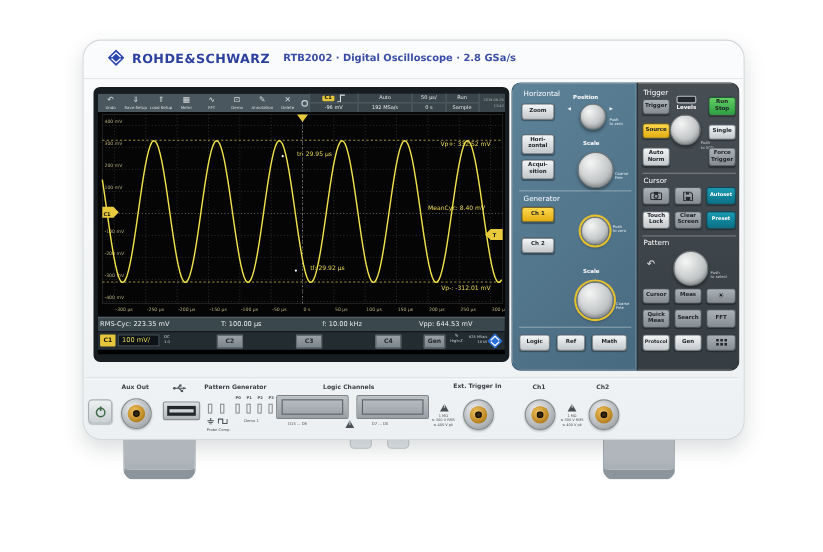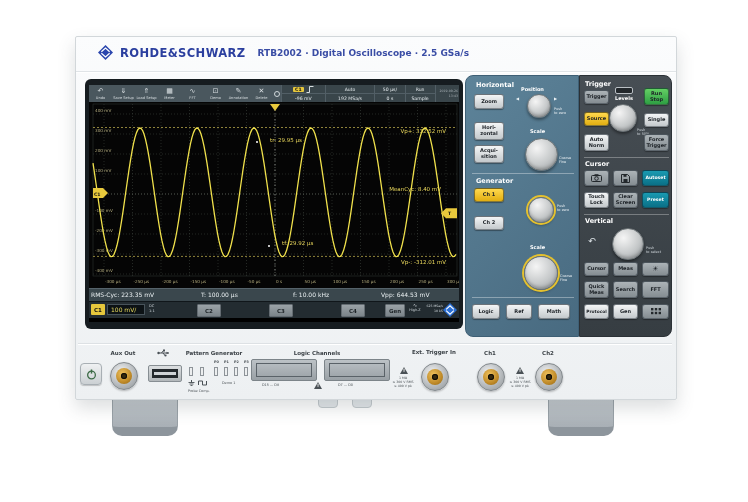--- a/index.html
+++ b/index.html
@@ -1,19 +1,19 @@
 <!DOCTYPE html>
 <html><head>
 <meta charset="utf-8">
 <style>
   html,body{margin:0;padding:0;background:#fff;font-family:"DejaVu Sans",sans-serif;}
   .stage{position:relative;width:748px;height:502px;background:#fff;overflow:hidden;}
   .foot{position:absolute;top:390px;width:64px;height:36px;background:linear-gradient(#cfd4d8,#a8afb5);border:1px solid #99a1a7;border-bottom:9px solid #8d959c;border-radius:4px 4px 10px 10px;z-index:1;}
   .tab{position:absolute;top:392px;width:18px;height:14px;background:#e3e7ea;border:1px solid #c3c9cd;border-radius:0 0 4px 4px;z-index:1;}
-  .device{position:absolute;left:75px;top:36px;width:600px;height:362px;background:linear-gradient(#fbfcfd,#edf0f2);border:1px solid #d2d7da;border-radius:2px;box-shadow:0 8px 18px rgba(60,70,80,.18);z-index:2;}
+  .device{position:absolute;left:75px;top:36px;width:600px;height:362px;background:linear-gradient(#fbfcfd,#edf0f2);border:1px solid #d2d7da;border-radius:17px;box-shadow:0 8px 18px rgba(60,70,80,.18);z-index:2;}
   .groove{position:absolute;left:0;top:34px;width:100%;height:1px;background:#e0e4e7;box-shadow:0 1px 0 #fff;}
   .seam{position:absolute;left:2px;top:306px;width:594px;height:1px;background:#dde1e4;box-shadow:0 1px 0 #fff;}
   .brand{position:absolute;left:22px;top:8px;display:flex;align-items:center;gap:7px;}
   .brand-name{font-weight:bold;color:#2b3f9f;font-size:11.5px;letter-spacing:.4px;}
   .brand-model{font-weight:bold;color:#3a4da5;font-size:9px;margin-left:5px;}
   
   .screen-bezel{position:absolute;left:9px;top:42px;width:378px;height:250px;background:#161c20;border-radius:6px;}
   .screen{position:absolute;left:4px;top:6px;width:370px;height:237px;background:#000;overflow:hidden;}
   .tb{position:absolute;left:0;top:0;width:370px;height:17px;background:#4a575e;display:flex;align-items:center;}
   .tb-item{width:23px;height:17px;display:flex;flex-direction:column;align-items:center;justify-content:center;color:#d8dee1;}
@@ -37,21 +37,21 @@
   .c1scale{position:absolute;left:18px;top:2px;width:38px;height:11px;background:#0c1215;border:1px solid #47535a;color:#e7da5e;font-size:6px;display:flex;align-items:center;padding-left:3px;box-sizing:border-box;}
   .coup{position:absolute;left:60px;top:2px;font-size:3.6px;color:#ccd4d8;line-height:1.3;}
   .geninfo{position:absolute;left:316px;top:1px;width:20px;text-align:center;color:#cdd5d9;line-height:1.1;}
   .geninfo .w{font-size:5px;display:block;}
   .geninfo .l{font-size:3.4px;display:block;}
   .rateinfo{position:absolute;left:334px;top:2px;width:20px;text-align:right;color:#cdd5d9;font-size:3.2px;line-height:1.5;}
   .rateinfo span{display:block;}
   
   .panel-blue{position:absolute;left:389px;top:38px;width:114px;height:262px;background:linear-gradient(135deg,#5d8399,#48romatic 0 0) , linear-gradient(135deg,#5d8399,#486a80);border:1px solid #3e5f75;border-radius:8px 0 0 8px;box-sizing:border-box;}
   .panel-dark{position:absolute;left:503px;top:38px;width:93px;height:262px;background:linear-gradient(#474e54,#363d42);border:1px solid #2b3136;border-radius:0 8px 8px 0;box-sizing:border-box;}
-  .sec-title{position:absolute;color:#fff;font-size:6.5px;font-weight:bold;white-space:nowrap;}
+  .sec-title{position:absolute;color:#fff;font-size:6.5px;font-weight:normal;white-space:nowrap;}
   .divider{position:absolute;height:1px;background:rgba(255,255,255,.35);}
   .btn{position:absolute;display:flex;align-items:center;justify-content:center;text-align:center;font-size:5px;font-weight:bold;color:#1c2126;background:linear-gradient(#f3f5f6,#c4c9cc);border:1px solid rgba(15,25,35,.5);border-radius:3px;white-space:pre-line;line-height:1.15;box-shadow:0 1px 1px rgba(0,0,0,.35);box-sizing:border-box;padding:0;}
   .btn.gy{background:linear-gradient(#acb3b7,#858d92);}
   .btn.yl{background:linear-gradient(#ffd84d,#e2ae12);}
   .btn.gn{background:linear-gradient(#64cf64,#2e9f43);}
   .btn.tl{background:linear-gradient(#1a9ab1,#0a7087);color:#fff;}
   .knob{position:absolute;border-radius:50%;background:radial-gradient(circle at 35% 30%,#f5f5f5,#c6c9ca 55%,#92979a);border:1px solid #6d7477;box-shadow:0 2px 3px rgba(0,0,0,.4),inset 0 -2px 3px rgba(0,0,0,.2);}
   .knob.yr{box-shadow:0 0 0 2px #e4c12f,0 2px 3px rgba(0,0,0,.45),inset 0 -2px 3px rgba(0,0,0,.2);}
   .hint{position:absolute;color:#e4ebef;font-size:3.5px;line-height:1.25;white-space:pre-line;}
   .panel-dark .hint{color:#c9d0d5;}
@@ -88,21 +88,21 @@
 
   <div class="device">
 
     <div class="brand">
       <svg width="15" height="15" viewBox="0 0 20 20">
         <polygon points="10,0 20,10 10,20 0,10" fill="#2b46ae"></polygon>
         <polyline points="4.5,9 10,4 15.5,9" fill="none" stroke="#fff" stroke-width="1.6"></polyline>
         <polyline points="4.5,11 10,16 15.5,11" fill="none" stroke="#fff" stroke-width="1.6"></polyline>
       </svg>
       <span class="brand-name">ROHDE&amp;SCHWARZ</span>
-      <span class="brand-model">RTB2002 · Digital Oscilloscope · 2.5 GSa/s</span>
+      <span class="brand-model">RTB2002 · Digital Oscilloscope · 2.8 GSa/s</span>
     </div>
     <div class="groove"></div>
 
     <div class="screen-bezel">
       <div class="screen">
         <div class="tb">
             <div class="tb-item">
               <span class="tb-ic">↶</span>
               <span class="tb-lb">Undo</span>
             </div>
@@ -328,21 +328,21 @@
           <rect x="2.5" y="0.8" width="3" height="2" fill="#23282c"></rect>
         </svg>
       </div>
       <div class="btn tl" style="left:62px;top:94px;width:27px;height:16px;font-size:4.6px">Autoset</div>
       <div class="btn" style="left:4px;top:116px;width:25px;height:16px">Touch
 Lock</div>
       <div class="btn gy" style="left:33px;top:116px;width:25px;height:16px">Clear
 Screen</div>
       <div class="btn tl" style="left:62px;top:116px;width:27px;height:16px;font-size:4.6px">Preset</div>
       <div class="divider" style="left:4px;top:138px;width:85px;background:rgba(255,255,255,.3)"></div>
-      <span class="sec-title" style="left:5px;top:141px">Vertical</span>
+      <span class="sec-title" style="left:5px;top:141px">Pattern</span>
       <span class="backarrow" style="left:8px;top:160px">↶</span>
       <div class="knob" style="left:32px;top:152px;width:30px;height:30px"></div>
       <span class="hint" style="left:66px;top:170px">Push
 to select</span>
       <div class="btn gy" style="left:4px;top:186px;width:25px;height:14px">Cursor</div>
       <div class="btn gy" style="left:33px;top:186px;width:25px;height:14px">Meas</div>
       <div class="btn gy" style="left:62px;top:186px;width:27px;height:14px;font-size:7px"><span>☀</span></div>
       <div class="btn gy" style="left:4px;top:205px;width:25px;height:17px">Quick
 Meas</div>
       <div class="btn gy" style="left:33px;top:205px;width:25px;height:17px">Search</div>

